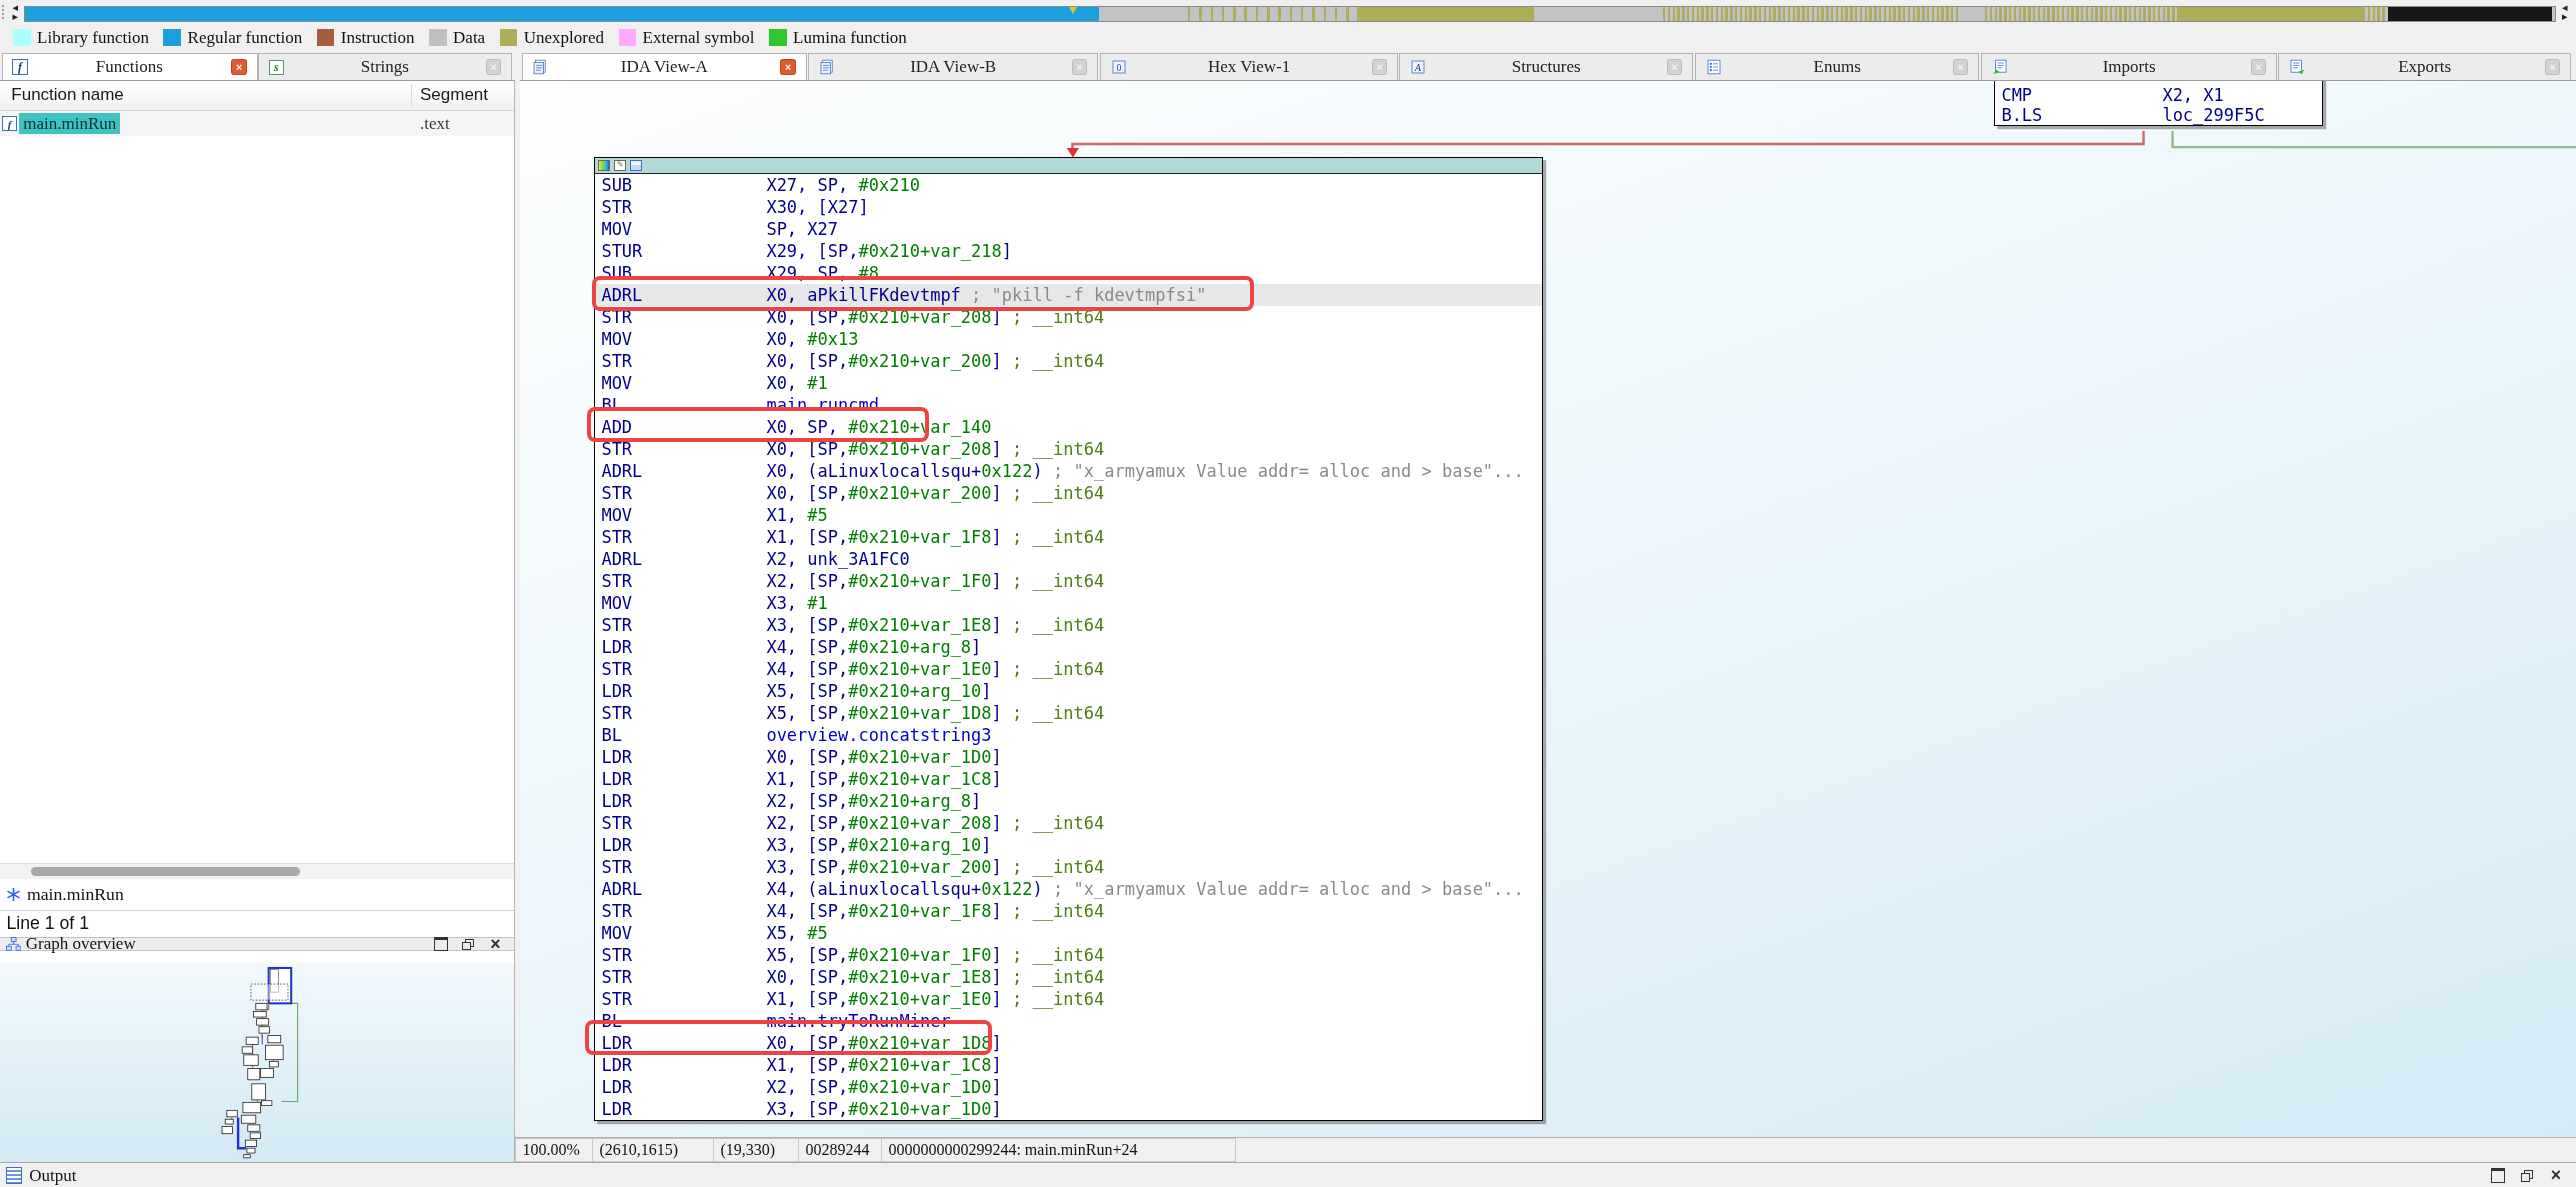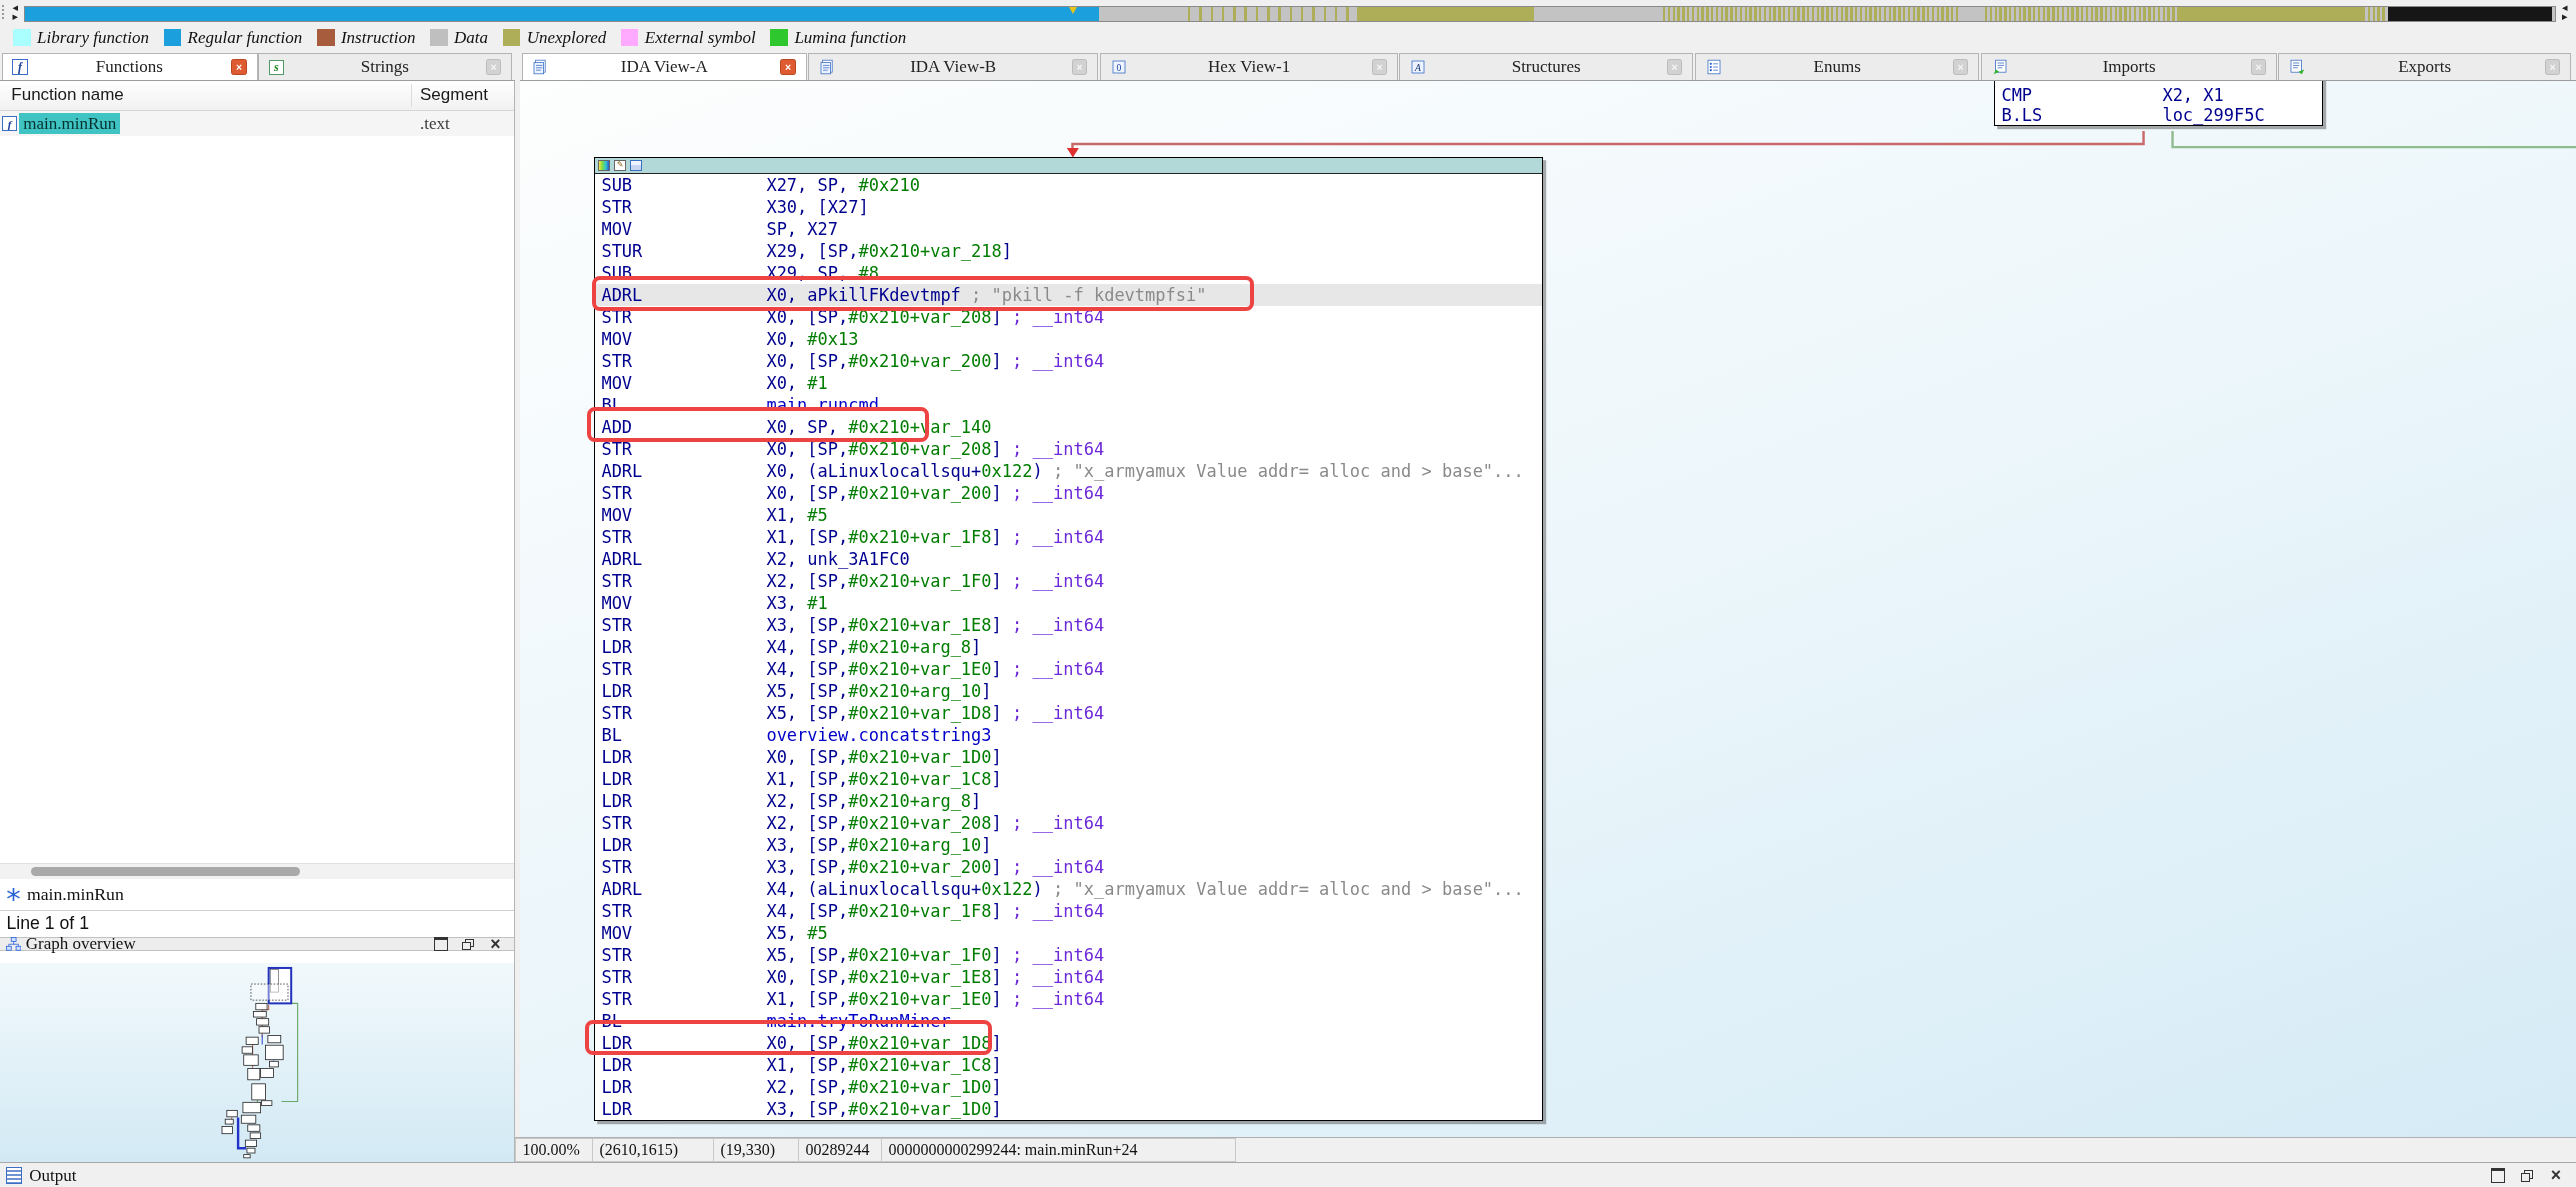--- a/index.html
+++ b/index.html
@@ -14,21 +14,21 @@
   .nav-arrows div{height:8.9px;}
   .navband{position:absolute;left:24px;top:5.6px;width:2532px;height:16px;background:#c3c3c3;
     border:0.8px solid #8a8a8a;box-sizing:border-box;overflow:hidden;}
   .navband .seg{position:absolute;top:0;height:100%;}
   .nav-pointer{position:absolute;top:0;width:0;height:0;border-left:4.8px solid transparent;
     border-right:4.8px solid transparent;border-top:7.2px solid #e7c31f;}
   
   .legend{position:absolute;left:13px;top:24px;height:27px;display:flex;align-items:center;gap:14.5px;}
   .legend-item{display:flex;align-items:center;gap:6.4px;}
   .legend-swatch{width:17.7px;height:17.7px;display:inline-block;}
-  .legend-label{font-size:17px;color:#111;font-style:italic;}
+  .legend-label{font-size:17px;color:#111;}
   
   .tabbar{position:absolute;top:54px;height:27px;background:#f0f0f0;border-bottom:0.8px solid #9c9c9c;box-sizing:border-box;}
   .tabbar.left{left:0;width:515px;}
   .tabbar.right{left:520px;width:2056px;}
   .tab{position:absolute;bottom:0;height:26.6px;display:flex;align-items:center;
     background:#ececec;border:0.8px solid #b4b4b4;border-bottom:none;box-sizing:border-box;
     padding:0 9.7px;}
   .tab.active{background:#ffffff;height:27px;}
   .tab .tab-label{flex:1;text-align:center;font-size:17px;color:#222;white-space:nowrap;}
   .tab-close{width:13.7px;height:13.7px;border-radius:2.4px;display:flex;align-items:center;justify-content:center;
@@ -85,21 +85,21 @@
   .node-title{height:14.5px;background:#b2d8d8;border-bottom:0.8px solid #222;display:flex;
     align-items:center;gap:4px;padding-left:3.2px;}
   .nt-icon{width:12px;height:10.5px;border:0.8px solid #666;background:#fff;box-sizing:border-box;}
   .nt-icon.rainbow{background:linear-gradient(90deg,#ffe14d,#7ddd3c,#2fc8d0,#2f58d0);}
   .nt-icon.pencil{font-size:8px;line-height:8px;text-align:center;color:#8a6b1e;}
   .nt-icon.winarrow{background:linear-gradient(#eef4ff 40%,#c7d6f2 40%);border-color:#3b6fc4;}
   .dline{position:relative;height:22px;line-height:22px;white-space:nowrap;
     font-family:"DejaVu Sans Mono",monospace;font-size:17px;padding-left:6.4px;}
   .dline.hl{background:#e7e7e7;}
   .mn{display:inline-block;width:165px;color:#00008f;}
-  .tk-r{color:#00008f}.tk-n{color:#007d00}.tk-b{color:#0000c8}.tk-c{color:#8a8a8a}.tk-a{color:#6d28d9}
+  .tk-r{color:#00008f}.tk-n{color:#007d00}.tk-b{color:#0000c8}.tk-c{color:#8a8a8a}.tk-a{color:#4d7c0f}
   .redbox{position:absolute;border:4px solid #ee4343;border-radius:8px;pointer-events:none;}
   .float-node{left:1474px;top:-17px;width:329px;}
   .float-node .dline{height:20px;line-height:20px;}
   .float-node .mn{width:161px;}
   .sliver{position:relative;height:20px;}
   
   .statusbar{position:absolute;left:515px;top:1137px;width:2061px;height:25px;background:#f0f0f0;
     border-top:0.8px solid #b0b0b0;display:flex;align-items:stretch;box-sizing:border-box;}
   .st-cell{border:0.8px solid #c8c8c8;border-left:none;display:flex;align-items:center;
     padding:0 6.4px;font-size:16px;color:#111;white-space:nowrap;box-sizing:border-box;}

